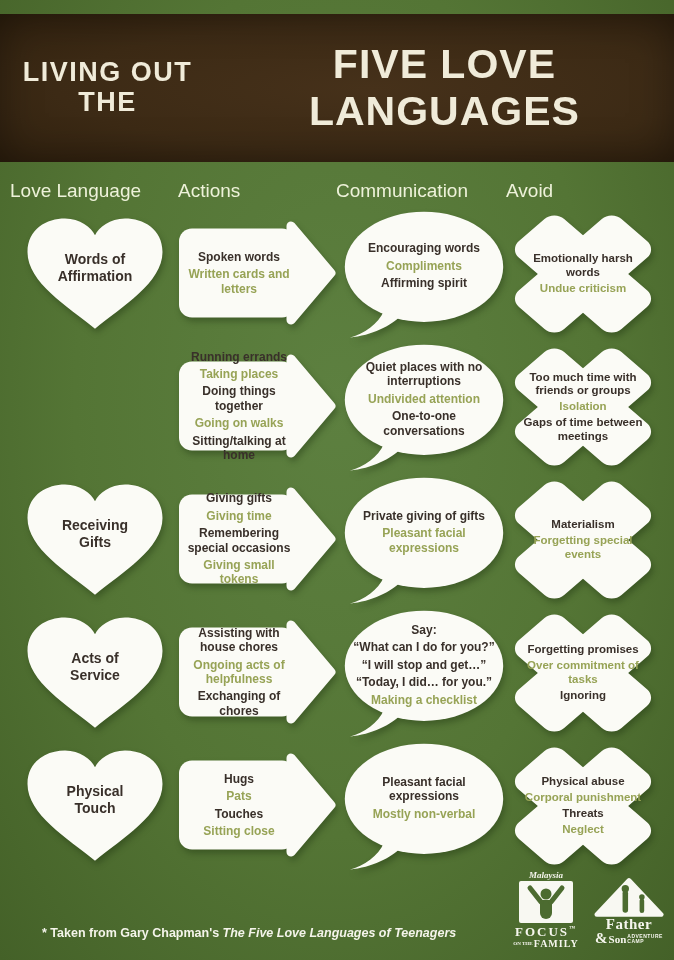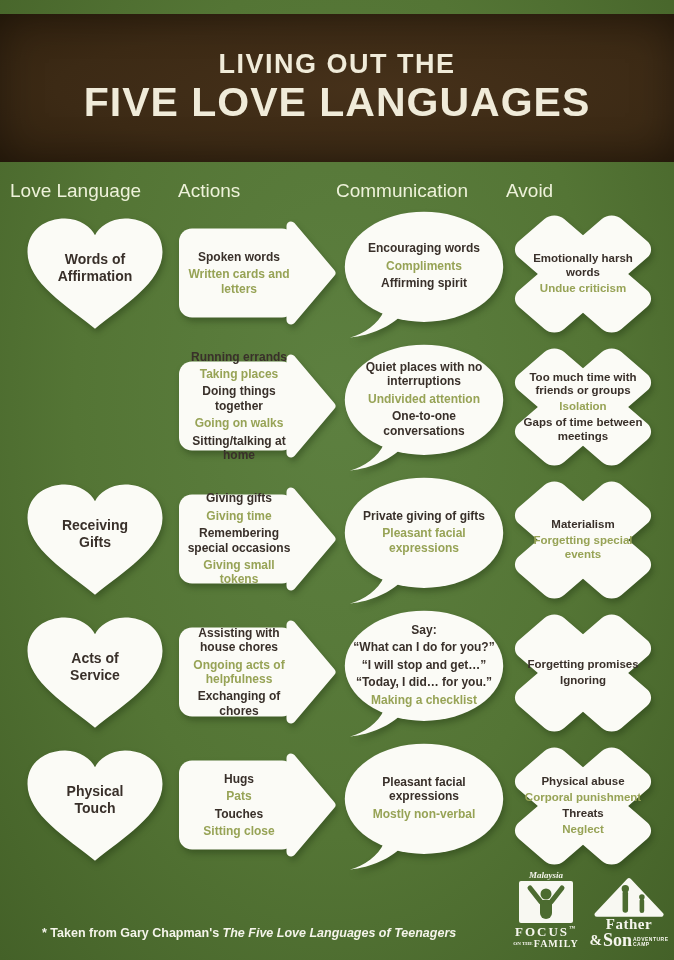--- a/index.html
+++ b/index.html
@@ -5,21 +5,21 @@
   html,body{margin:0;padding:0;}
   body{
     width:674px;height:960px;position:relative;overflow:hidden;
     font-family:"Liberation Sans",sans-serif;
     background:radial-gradient(ellipse at 50% 42%, #5d8040 0%, #547535 55%, #446128 100%);
   }
   .banner{
     position:absolute;top:14px;left:0;right:0;height:148px;
     background:radial-gradient(ellipse at 55% 50%, #46311a 0%, #3c2a15 60%, #2f200e 100%);
     box-shadow:inset 0 0 40px rgba(0,0,0,.35);
-    display:flex;flex-direction:column;align-items:center;justify-content:center;
+    display:flex;flex-direction:row;align-items:center;justify-content:center;
     color:#f0ebd9;text-align:center;
   }
   .t1{font-size:27px;font-weight:bold;letter-spacing:1.5px;line-height:1.1;}
   .t2{font-size:41px;font-weight:bold;letter-spacing:1px;line-height:1.15;}
   .t3{font-size:28px;font-weight:bold;letter-spacing:1.5px;line-height:1.15;}
   .colheads{position:absolute;top:172px;left:0;right:0;height:32px;}
   .colhead{position:absolute;top:8px;font-size:19px;font-weight:normal;color:#eef2da;text-align:left;}
   .ch1{left:10px;width:166px;}
   .ch2{left:178px;width:136px;}
   .ch3{left:336px;width:176px;}
@@ -52,21 +52,21 @@
   .focus-sub{font-size:10px;font-weight:bold;letter-spacing:1px;line-height:1;font-family:"Liberation Serif",serif;}
   .focus-sub .onthe{font-size:5px;letter-spacing:0;vertical-align:2px;}
   .tm{font-size:6px;vertical-align:6px;}
   .fs-logo{position:absolute;left:592px;top:876px;width:74px;text-align:center;color:#f6f6ee;}
   .fs-tent{width:70px;height:42px;margin:0 auto;}
   .fs-tent svg{width:100%;height:100%;display:block;}
   .fs-name{font-family:"Liberation Serif",serif;font-weight:bold;line-height:.9;}
   .fs-father{font-size:15px;letter-spacing:.5px;}
   .fs-row2{display:flex;align-items:flex-end;justify-content:center;gap:1px;}
   .fs-amp{font-size:15px;}
-  .fs-son{font-size:18px;text-align:center;}
+  .fs-son{font-size:11px;text-align:center;}
   .fs-small{display:flex;flex-direction:column;align-items:flex-start;line-height:1;padding-bottom:1px;}
   .fs-adv{font-size:5px;letter-spacing:.5px;font-weight:bold;}
   .fs-camp{font-size:5px;letter-spacing:.5px;font-weight:bold;}
 </style>
 </head>
 <body>
 
 <div class="banner">
   <div class="t1">LIVING OUT THE</div>
   <div class="t2">FIVE LOVE LANGUAGES</div>
@@ -271,20 +271,21 @@
         <g fill="#fbfbf6">
           <rect x="26" y="13" width="78" height="78" rx="17" transform="rotate(45 65 52)"></rect>
           <rect x="96" y="13" width="78" height="78" rx="17" transform="rotate(45 135 52)"></rect>
           <rect x="26" y="83" width="78" height="78" rx="17" transform="rotate(45 65 122)"></rect>
           <rect x="96" y="83" width="78" height="78" rx="17" transform="rotate(45 135 122)"></rect>
           <rect x="62" y="49" width="76" height="76"></rect>
         </g>
       </svg>
     <div class="txt">
       <div class="line dark">Forgetting promises</div>
+      <div class="line green">Over commitment of tasks</div>
       <div class="line dark">Ignoring</div>
     </div>
   </div>
 </div>
 
 <div class="row r4">
   <div class="cell heart-cell">
     <svg viewBox="0 0 200 170" preserveAspectRatio="none">
         <path fill="#fbfbf6" d="M100 160 C64 130 10 97 10 55 C10 23 36 9 60 9 C80 9 95 21 100 32 C105 21 120 9 140 9 C164 9 190 23 190 55 C190 97 136 130 100 160 Z"></path>
       </svg>

